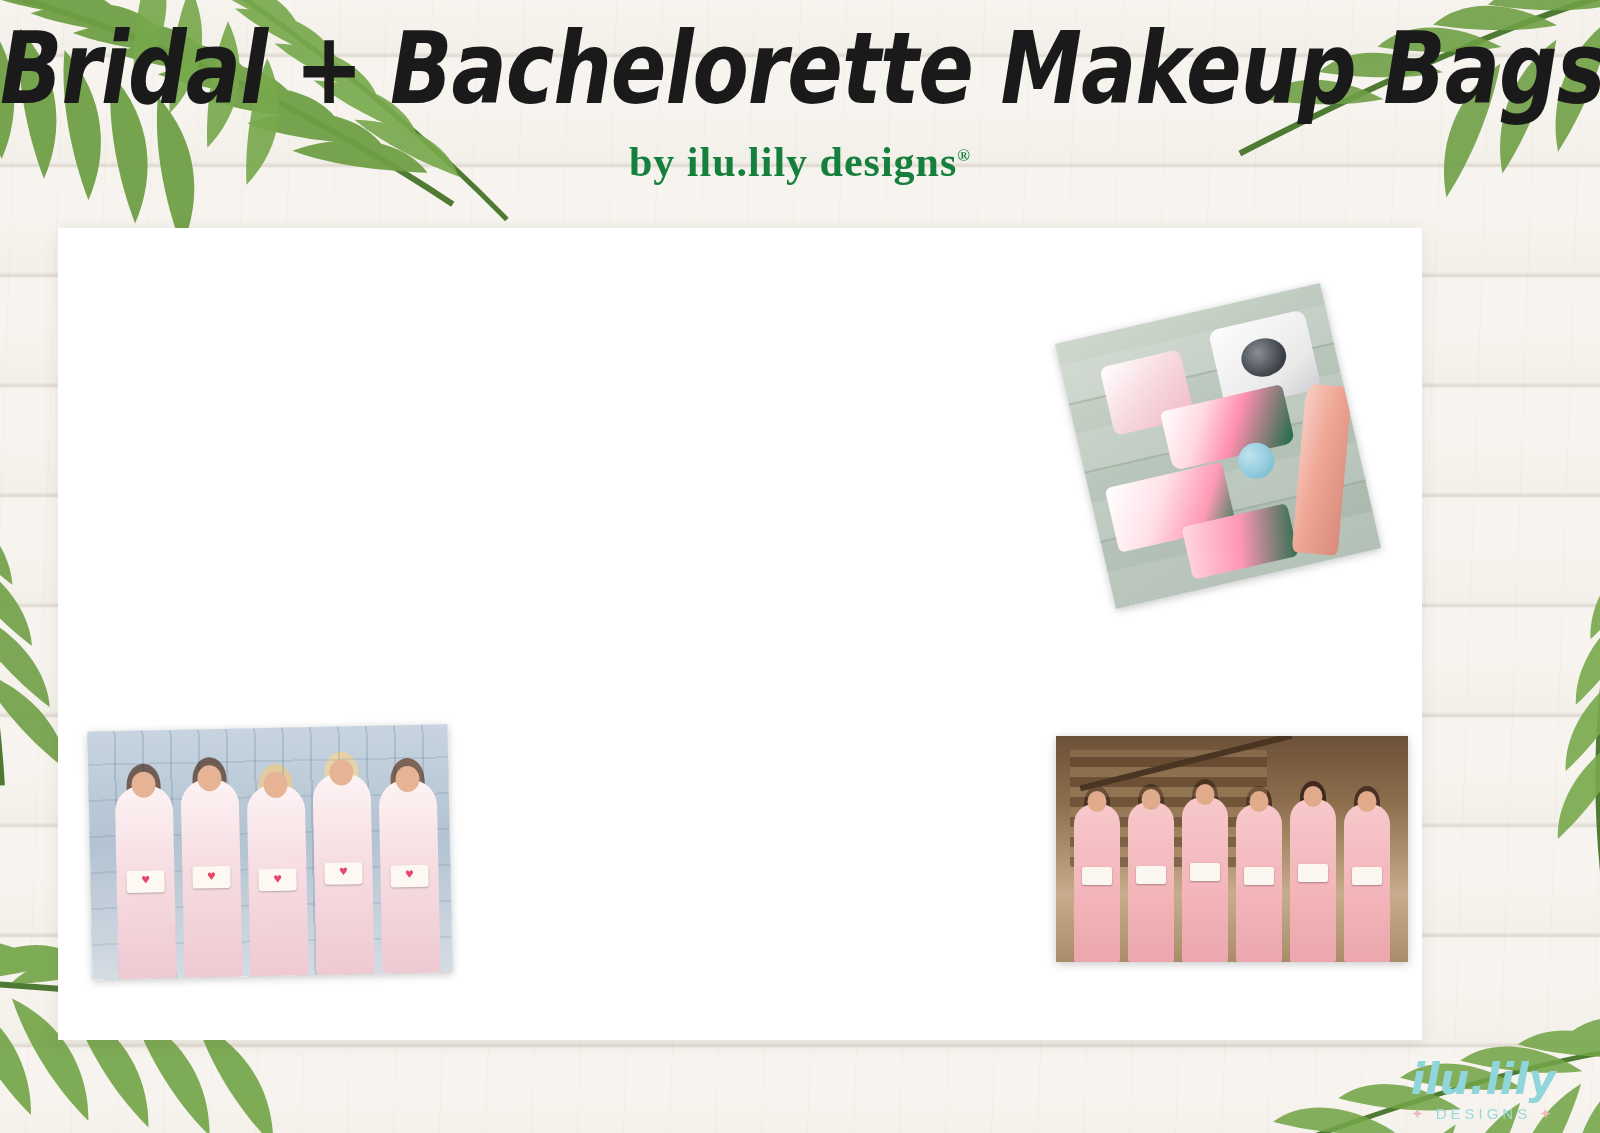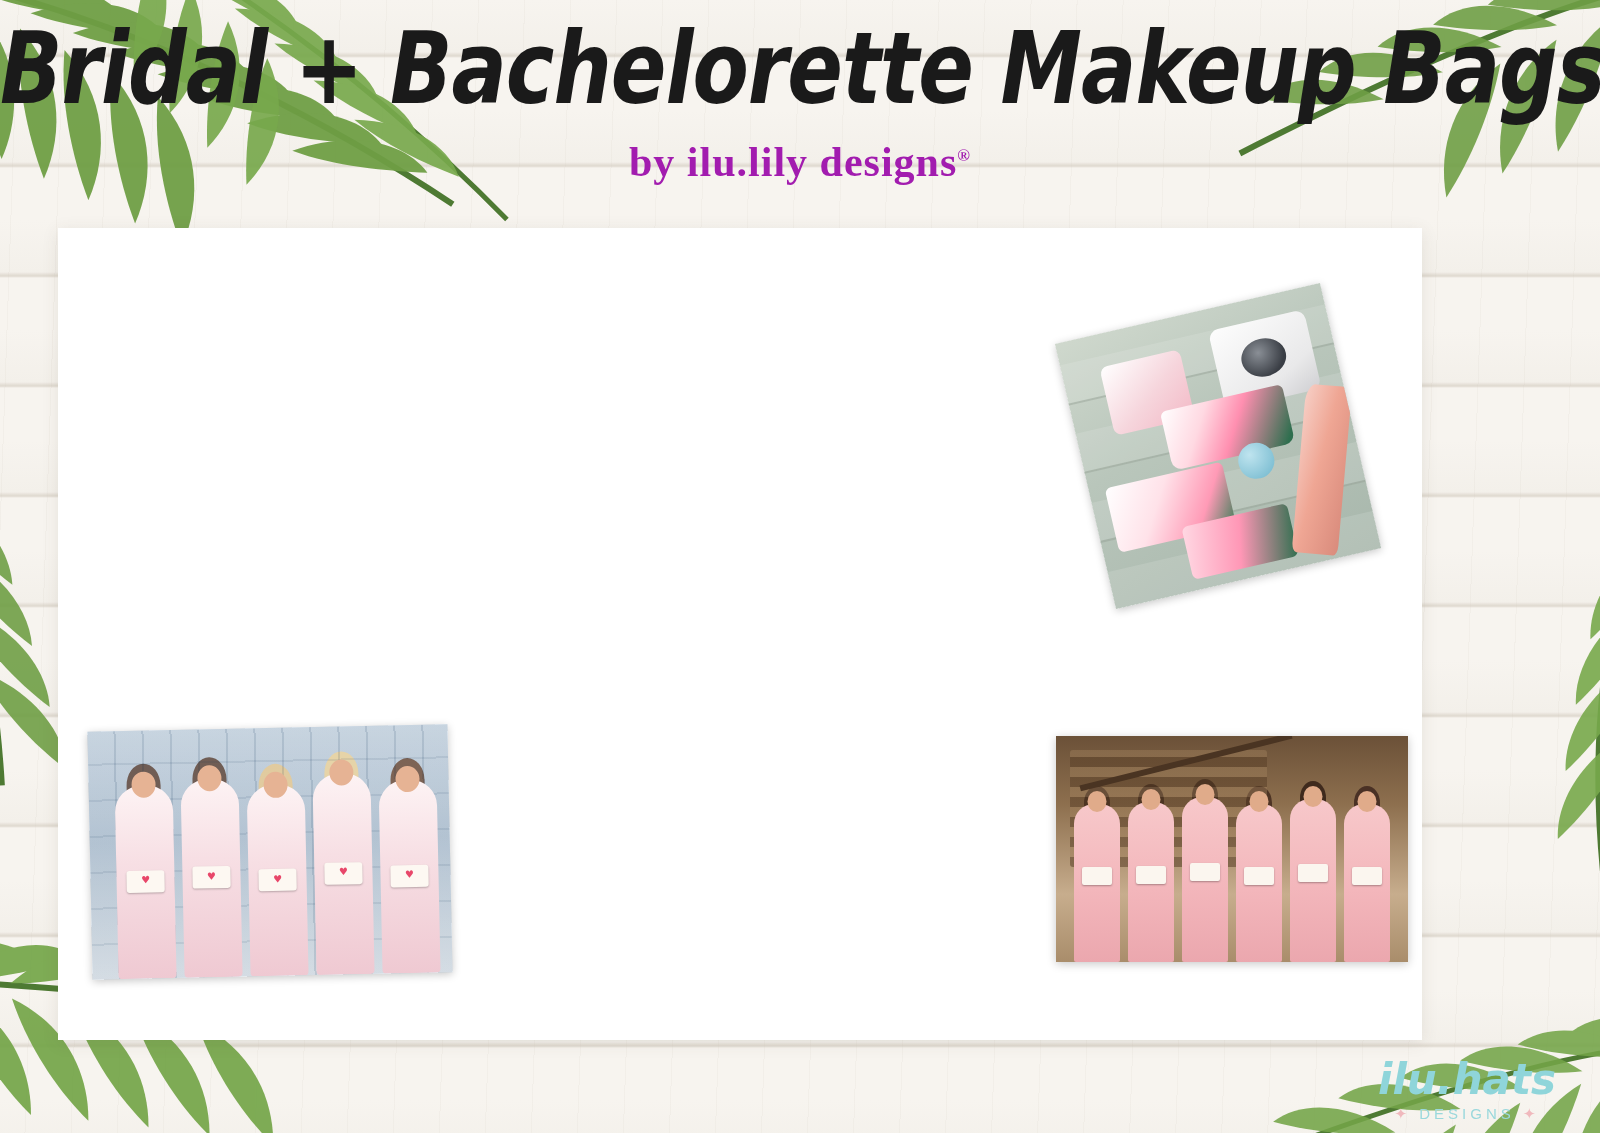--- a/index.html
+++ b/index.html
@@ -67,21 +67,21 @@
     letter-spacing: -1px;
     white-space: nowrap;
     transform: scaleY(1.22);
     transform-origin: center top;
   }
   .subtitle {
     margin-top: 36px;
     font-family: "Liberation Serif", serif;
     font-weight: 700;
     font-size: 42px;
-    color: #a21caf;
+    color: #15803d;
     letter-spacing: 1px;
   }
   .subtitle sup {
     font-size: 17px;
     vertical-align: super;
   }
 
   
   .card {
     position: absolute;
@@ -600,19 +600,19 @@
       <span class="bag"></span>
     </div>
   <div class="bmaid" style="left:288px; height:70%;">
       <span class="hair" style="background:#4a3125"></span>
       <span class="head"></span>
       <span class="bag"></span>
     </div>
 </div>
 
 <div class="logo">
-  <div class="logo-script">ilu.hats</div>
+  <div class="logo-script">ilu.lily</div>
   <div class="logo-sub">
     <span class="dot">✦</span>
     <span>DESIGNS</span>
     <span class="dot">✦</span>
   </div>
 </div>
 
 </body></html>

